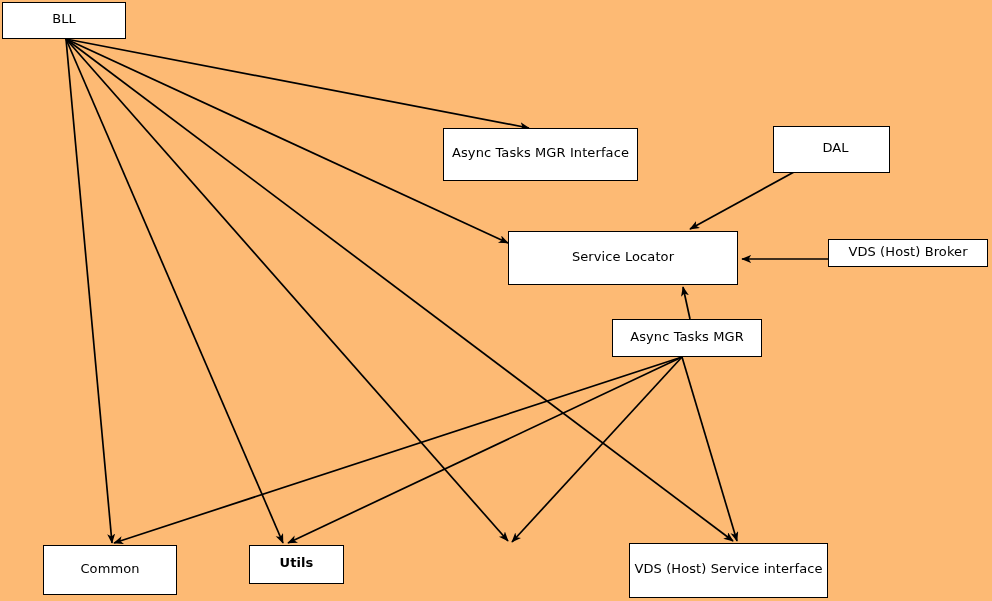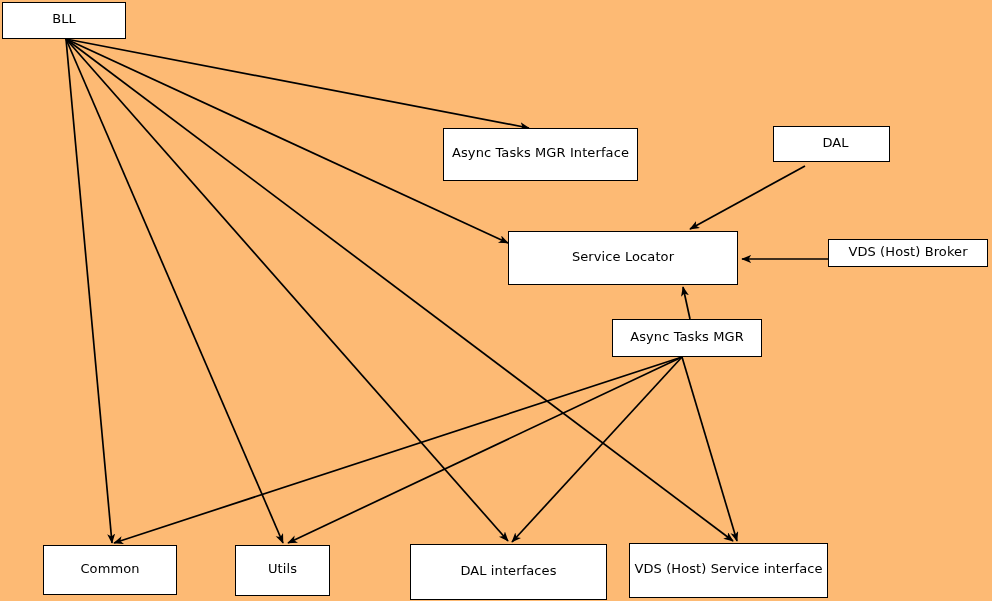--- a/index.html
+++ b/index.html
@@ -72,38 +72,35 @@
         <line x1="682" y1="357" x2="737" y2="541" stroke="#000000" stroke-width="1.7" marker-end="url(#arrowhead)"></line>
       </g>
   </svg>
 
   <div class="node" style="left: 2px; top: 2px; width: 124px; height: 37px;">
     <span class="node-label">BLL</span>
   </div>
   <div class="node" style="left: 443px; top: 128px; width: 195px; height: 53px;">
     <span class="node-label">Async Tasks MGR Interface</span>
   </div>
-  <div class="node" style="left: 773px; top: 126px; width: 117px; height: 36px; padding-left: 8px;">
+  <div class="node" style="left: 773px; top: 126px; width: 117px; height: 47px; padding-left: 8px;">
     <span class="node-label">DAL</span>
   </div>
   <div class="node" style="left: 508px; top: 231px; width: 230px; height: 54px;">
     <span class="node-label">Service Locator</span>
   </div>
   <div class="node" style="left: 828px; top: 239px; width: 160px; height: 28px;">
     <span class="node-label">VDS (Host) Broker</span>
   </div>
   <div class="node" style="left: 612px; top: 319px; width: 150px; height: 38px; justify-content: center;">
     <span class="node-label">Async Tasks MGR</span>
   </div>
   <div class="node" style="left: 43px; top: 545px; width: 134px; height: 50px;">
     <span class="node-label">Common</span>
   </div>
-  <div class="node" style="left: 235px; top: 545px; width: 95px; height: 51px;">
+  <div class="node" style="left: 249px; top: 545px; width: 95px; height: 39px; font-weight: bold;">
     <span class="node-label">Utils</span>
-  </div>
-  <div class="node" style="left: 410px; top: 544px; width: 197px; height: 56px;">
-    <span class="node-label">DAL interfaces</span>
   </div>
   <div class="node" style="left: 629px; top: 543px; width: 199px; height: 55px;">
     <span class="node-label">VDS (Host) Service interface</span>
   </div>
 
 </div>
 
 </body></html>

